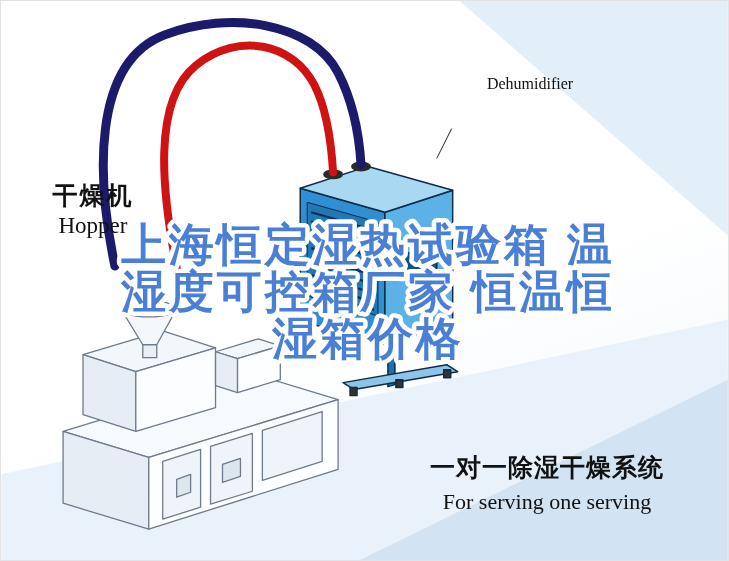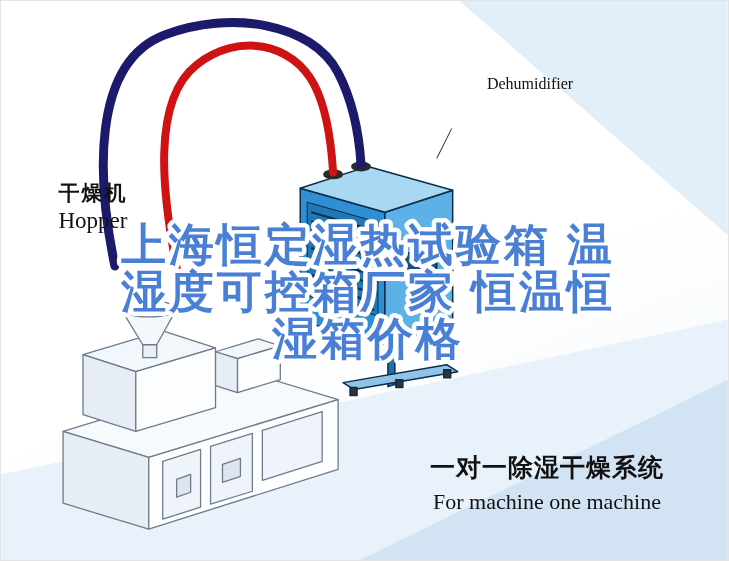--- a/index.html
+++ b/index.html
@@ -12,21 +12,21 @@
   .scene { position:absolute; left:0; top:0; width:100%; height:100%; }
   .label { position:absolute; text-align:center; color:#111; }
   .label .cn { font-weight:bold; }
   .serif { font-family:"Liberation Serif", serif; }
 
   .dehu-label { left:438px; top:72px; width:182px; }
   .dehu-label .cn { font-size:27px; letter-spacing:3px; }
   .dehu-label .en { font-size:16px; margin-top:2px; }
 
   .dryer-label { left:36px; top:178px; width:112px; }
-  .dryer-label .cn { font-size:21px; letter-spacing:2px; }
+  .dryer-label .cn { font-size:25px; letter-spacing:2px; }
   .dryer-label .en { font-size:23px; margin-top:1px; }
 
   .system-label { left:390px; top:450px; width:312px; }
   .system-label .cn { font-size:25px; font-weight:bold; letter-spacing:1px; }
   .system-label .en { font-size:22px; margin-top:5px; }
 
   .headline-text {
     font-family:"Liberation Sans", sans-serif;
     font-weight:bold;
   }
@@ -118,16 +118,16 @@
     <div class="en serif">Dehumidifier</div>
   </div>
 
   <div class="label dryer-label">
     <div class="cn">干燥机</div>
     <div class="en serif">Hopper</div>
   </div>
 
   <div class="label system-label">
     <div class="cn">一对一除湿干燥系统</div>
-    <div class="en serif">For machine one machine</div>
+    <div class="en serif">For serving one serving</div>
   </div>
 
 </div>
 
 </body></html>

